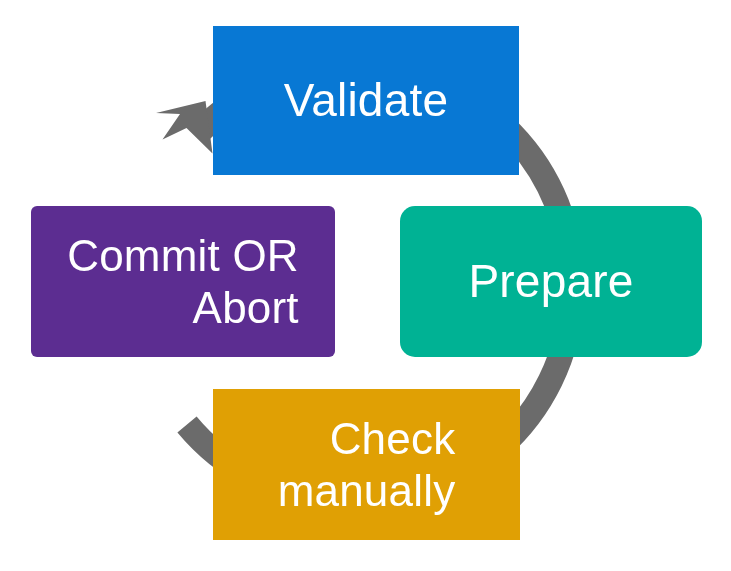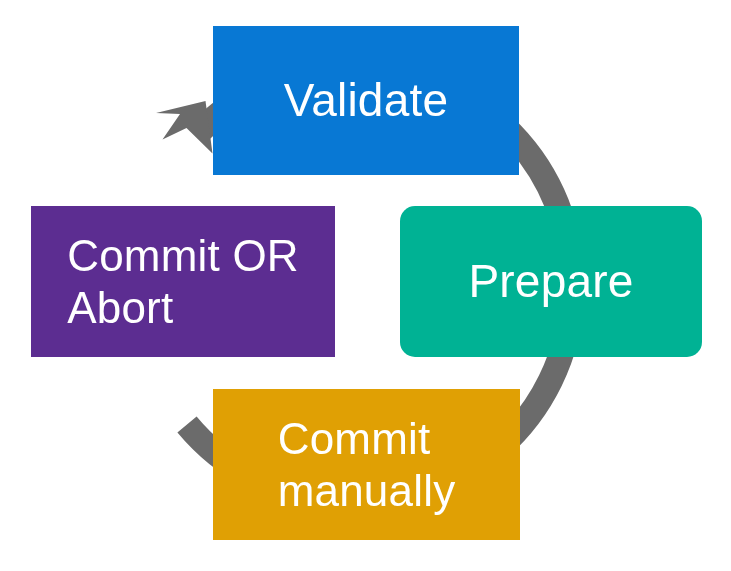--- a/index.html
+++ b/index.html
@@ -23,21 +23,21 @@
     left: 0;
     top: 0;
     width: 731px;
     height: 571px;
   }
   .node {
     position: absolute;
     display: flex;
     align-items: center;
     justify-content: center;
-    text-align: left;
+    text-align: right;
     box-sizing: border-box;
     color: #ffffff;
     font-weight: 400;
     line-height: 1.18;
     letter-spacing: 0.2px;
     padding: 4px 8px;
     -webkit-font-smoothing: antialiased;
   }
   .node-label {
     display: block;
@@ -91,22 +91,22 @@
 
   <div class="node" id="node-validate" style="left: 213px; top: 26px; width: 306px; height: 149px; background: rgb(8, 120, 212); color: rgb(255, 255, 255); font-size: 46px;">
     <span class="node-label">Validate</span>
   </div>
 
   <div class="node" id="node-prepare" style="left: 400px; top: 206px; width: 302px; height: 151px; background: rgb(0, 178, 148); color: rgb(255, 255, 255); font-size: 46px; border-radius: 15px;">
     <span class="node-label">Prepare</span>
   </div>
 
   <div class="node" id="node-check" style="left: 213px; top: 389px; width: 307px; height: 151px; background: rgb(224, 160, 4); color: rgb(255, 255, 255); font-size: 44px;">
-    <span class="node-label">Commit
+    <span class="node-label">Check
 manually</span>
   </div>
 
-  <div class="node" id="node-commit" style="left: 31px; top: 206px; width: 304px; height: 151px; background: rgb(92, 45, 145); color: rgb(255, 255, 255); font-size: 44px;">
+  <div class="node" id="node-commit" style="left: 31px; top: 206px; width: 304px; height: 151px; background: rgb(92, 45, 145); color: rgb(255, 255, 255); font-size: 44px; border-radius: 6px;">
     <span class="node-label">Commit OR
 Abort</span>
   </div>
 
 </div>
 
 </body></html>

